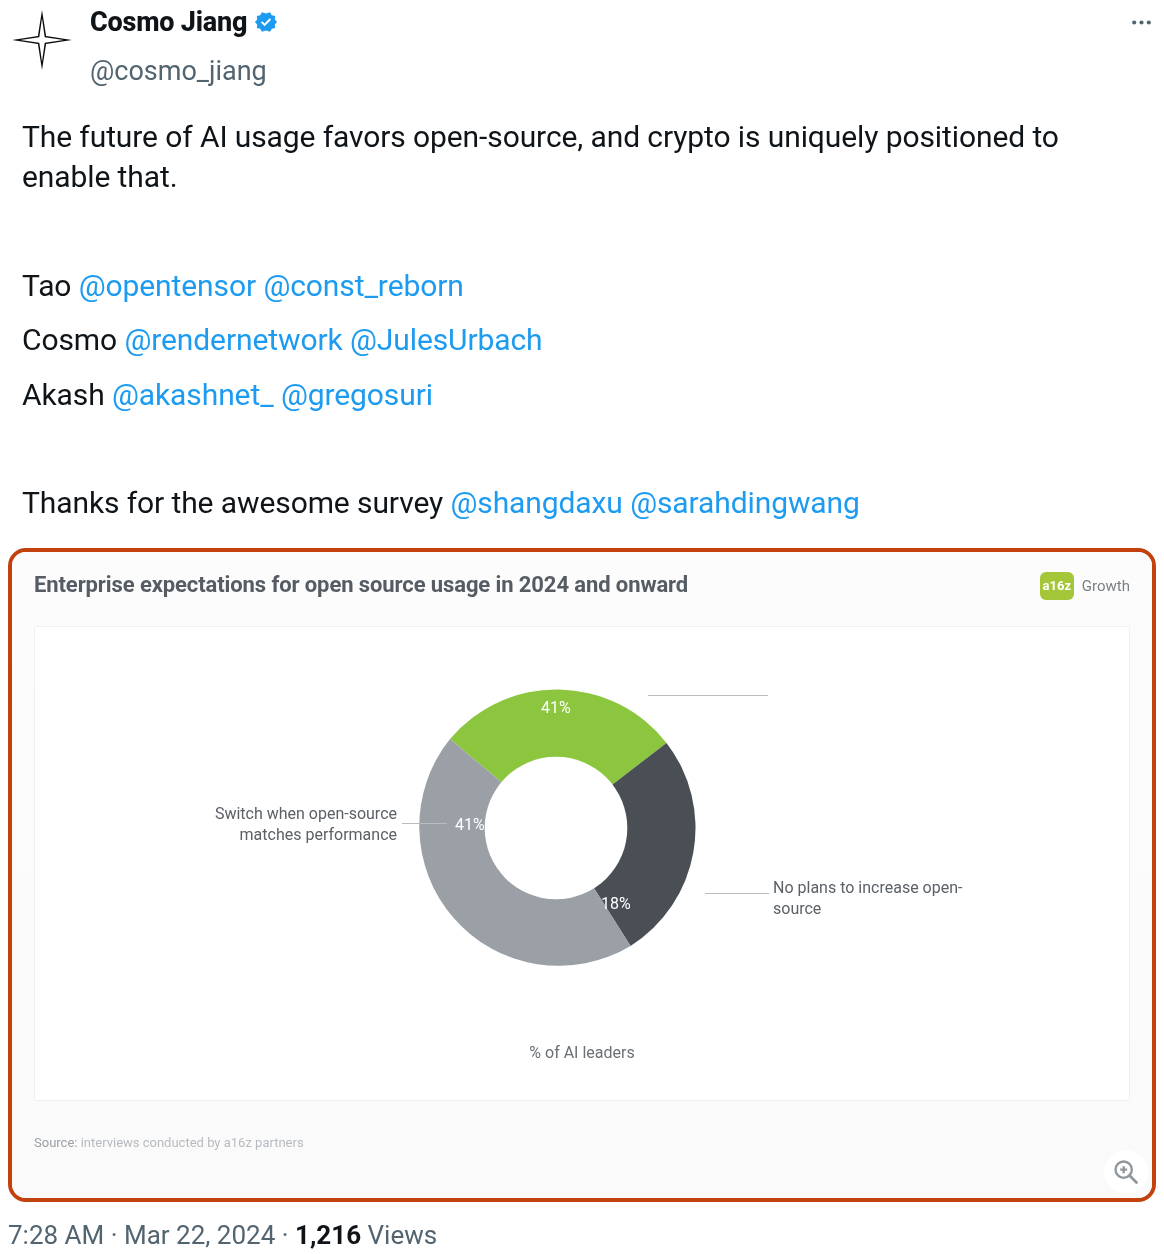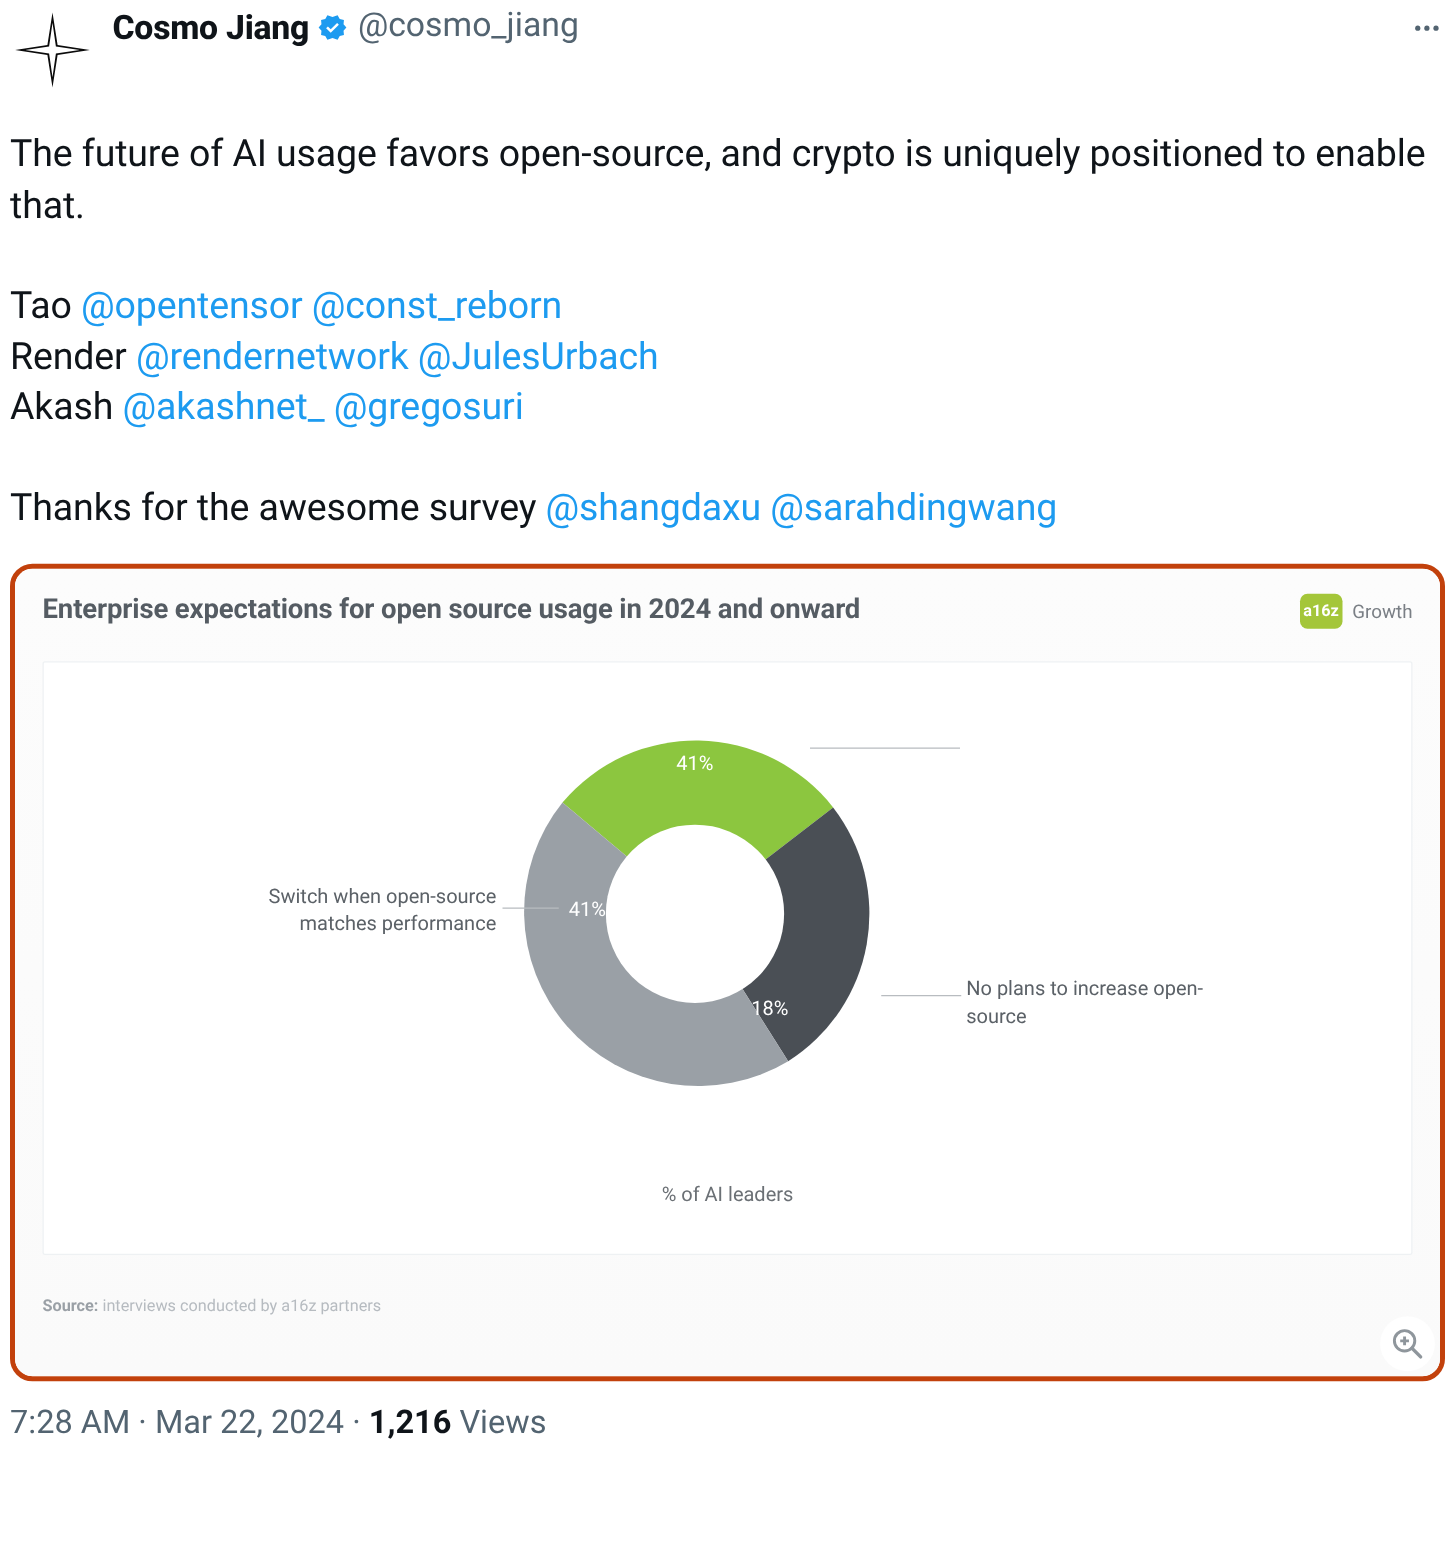--- a/index.html
+++ b/index.html
@@ -1,29 +1,29 @@
 <!DOCTYPE html>
 <html><head>
 <meta charset="utf-8">
 <style>
   html,body{margin:0;padding:0;background:#fff;font-family:-apple-system,BlinkMacSystemFont,"Segoe UI",Roboto,Helvetica,Arial,sans-serif;color:#0f1419;-webkit-font-smoothing:antialiased}
   .tweet{width:1164px;min-height:1254px;box-sizing:border-box;padding:6px 8px 10px 8px;position:relative}
   .head{display:flex;align-items:flex-start;gap:14px}
   .avatar{width:68px;height:68px;border-radius:50%;background:#fff;display:flex;align-items:center;justify-content:center;flex:0 0 68px}
   .avatar svg{width:68px;height:68px}
-  .names{display:flex;flex-direction:row;justify-content:center;gap:7px;padding-top:0}
+  .names{display:flex;flex-direction:column;justify-content:center;gap:19px;padding-top:0}
   .display-row{display:flex;align-items:center;gap:6px}
   .display-name{font-weight:800;font-size:27px;letter-spacing:-0.2px}
   .verified{color:#1d9bf0;display:inline-flex;align-items:center}
   .verified svg{width:26px;height:26px}
   .handle{color:#536471;font-size:27px;line-height:1.1}
   .more{position:absolute;top:10px;right:10px;color:#536471}
   .more svg{width:25px;height:25px}
   .body{margin-top:30px;font-size:30px;line-height:1.35;letter-spacing:-0.1px;white-space:normal}
-  .body p{margin:0}
+  .body p{margin:14px}
   .body .gap{height:40px}
   .mention{color:#1d9bf0;text-decoration:none}
   .card{margin-top:24px;border:4px solid #c2410c;border-radius:18px;overflow:hidden;position:relative;background:#fcfcfc}
   .card-inner{padding:20px 22px 48px 22px;background:linear-gradient(#fcfcfc,#fafafa)}
   .card-head{display:flex;align-items:flex-start;justify-content:space-between;gap:12px}
   .card-title{color:#555c63;font-weight:700;font-size:22px;letter-spacing:-0.1px}
   .brand{display:flex;align-items:center;gap:8px}
   .brand-badge{width:34px;height:28px;border-radius:6px;background:#a4c639;color:#fff;font-size:13px;font-weight:700;display:flex;align-items:center;justify-content:center}
   .brand-label{color:#7a7f85;font-size:15px}
   .chart-box{margin-top:26px;background:#fff;border:1px solid #eef1f3;border-radius:2px;padding:26px 18px 38px 18px;position:relative}
@@ -37,21 +37,21 @@
   .legend{position:absolute;font-size:16px;color:#5b6167;line-height:1.35}
   .legend.right-top{left:720px;top:30px;width:230px}
   .legend.right-bot{left:720px;top:224px;width:230px}
   .legend.left{left:112px;top:150px;width:232px;text-align:right}
   .lead{position:absolute;background:#b8bcc0;height:1px}
   .lead.l1{left:595px;top:42px;width:120px}
   .lead.l2{left:652px;top:240px;width:64px}
   .lead.l3{left:349px;top:170px;width:45px}
   .footer-label{text-align:center;font-size:16px;color:#6b7075;margin-top:0}
   .source{color:#b6bbc0;font-size:13px;margin-top:34px}
-  .source b{color:#9aa0a6;font-weight:700}
+  .source b{color:#9aa0a6;font-weight:400}
   .zoom{position:absolute;right:4px;bottom:4px;width:44px;height:44px;border-radius:50%;background:rgba(255,255,255,0.85);display:flex;align-items:center;justify-content:center;color:#8f969c}
   .zoom svg{width:28px;height:28px}
   .meta{margin-top:18px;color:#536471;font-size:26px}
   .meta .views-count{color:#0f1419;font-weight:700}
 </style>
 </head>
 <body>
 
 <div class="tweet">
 
@@ -83,21 +83,21 @@
       </svg>
   </div>
 
   <div class="body">
     <p>The future of AI usage favors open-source, and crypto is uniquely positioned to enable that.</p>
     <div class="gap"></div>
     <p>
       <span>Tao </span><a class="mention">@opentensor</a> <a class="mention">@const_reborn</a>
     </p>
     <p>
-      <span>Render </span><a class="mention">@rendernetwork</a> <a class="mention">@JulesUrbach</a>
+      <span>Cosmo </span><a class="mention">@rendernetwork</a> <a class="mention">@JulesUrbach</a>
     </p>
     <p>
       <span>Akash </span><a class="mention">@akashnet_</a> <a class="mention">@gregosuri</a>
     </p>
     <div class="gap"></div>
     <p>
       <span>Thanks for the awesome survey </span><a class="mention">@shangdaxu</a> <a class="mention">@sarahdingwang</a>
     </p>
   </div>
 

